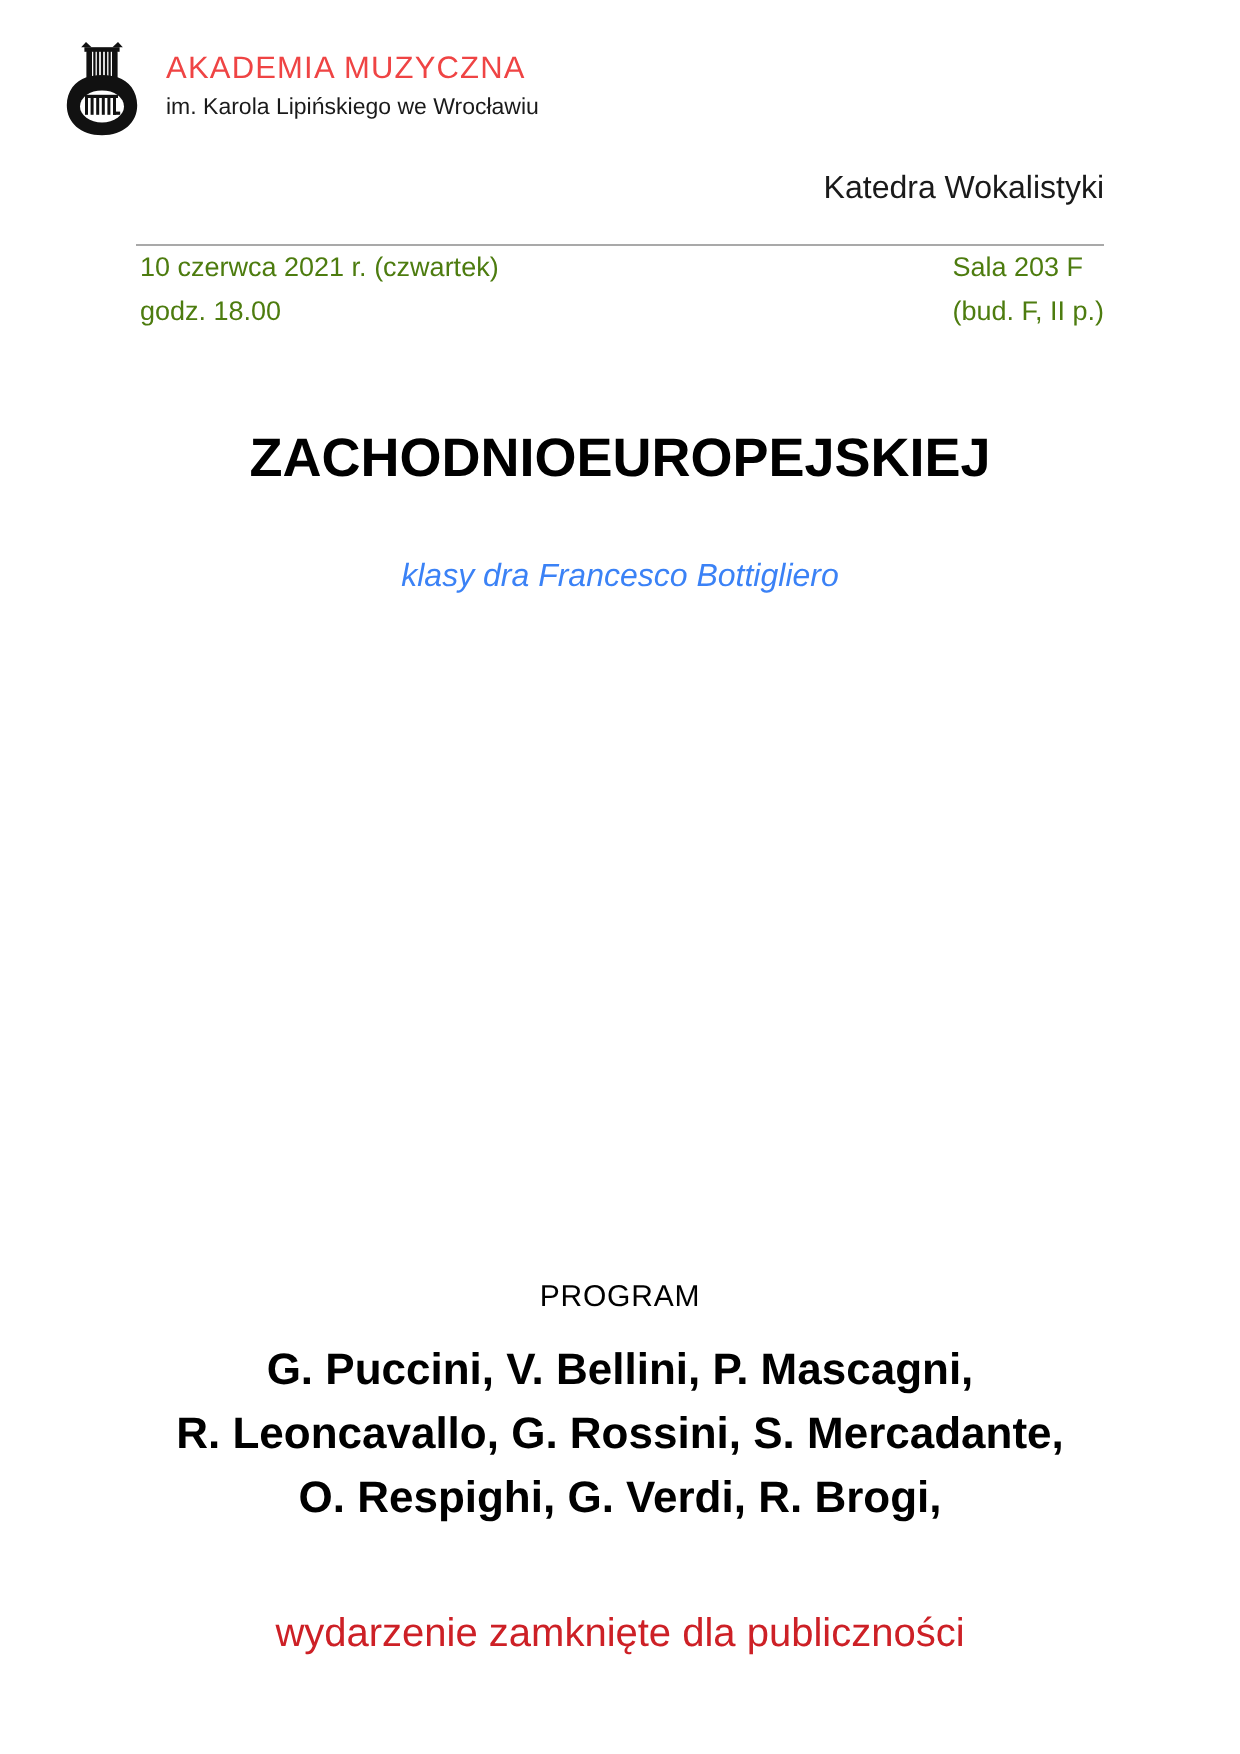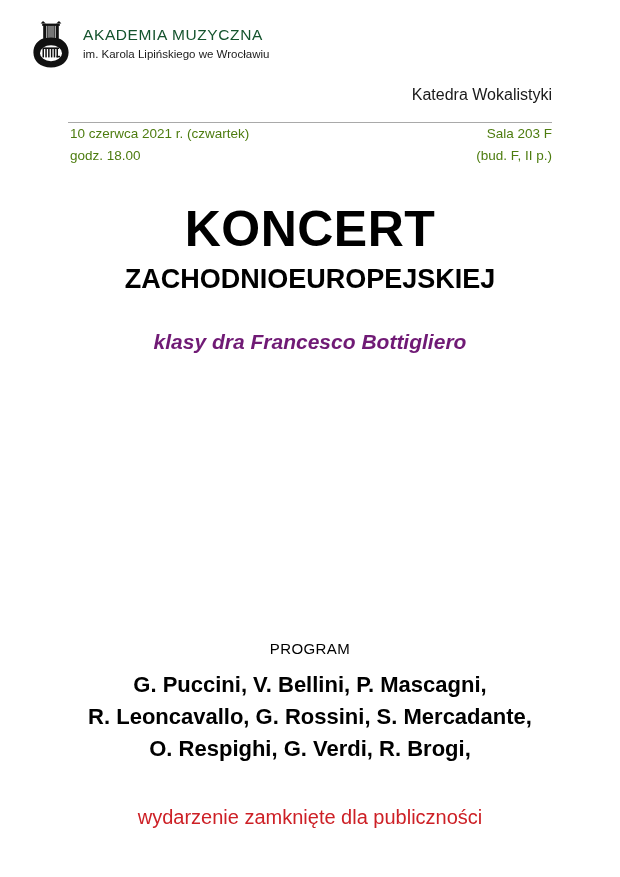--- a/index.html
+++ b/index.html
@@ -38,21 +38,21 @@
     flex: 0 0 auto;
     display: block;
   }
   .letterhead-text {
     margin-left: 11px;
     padding-top: 2px;
   }
   .academy-name {
     font-size: 15.5px;
     letter-spacing: 0.6px;
-    color: #14532d;
+    color: #ef4444;
     font-weight: 400;
     line-height: 1.15;
     white-space: nowrap;
   }
   .academy-sub {
     font-size: 11.5px;
     color: #1a1a1a;
     font-weight: 400;
     line-height: 1.3;
     margin-top: 3px;
@@ -91,21 +91,21 @@
     justify-content: space-between;
     align-items: flex-start;
   }
   .meta-col {
     font-size: 13.5px;
     line-height: 1.62;
     color: #4d7c0f;
     white-space: nowrap;
   }
   .meta-col.right {
-    text-align: right;
+    text-align: left;
   }
 
   
   .title-block {
     position: absolute;
     left: 0;
     right: 0;
     top: 204px;
     text-align: center;
   }
@@ -121,25 +121,25 @@
     font-size: 27px;
     font-weight: bold;
     line-height: 1;
     color: #000000;
     margin: 0;
     white-space: nowrap;
   }
   .subtitle.line1 { margin-top: 50px; }
   .subtitle.line2 { margin-top: 12px; }
   .teacher {
-    font-size: 21px;
+    font-size: 16px;
     font-style: italic;
-    font-weight: 700;
+    font-weight: 400;
     line-height: 1;
-    color: #701a75;
+    color: #3b82f6;
     margin: 0;
     margin-top: 38px;
   }
 
   
   .program-block {
     position: absolute;
     left: 0;
     right: 0;
     top: 640px;
@@ -230,21 +230,20 @@
       <div>10 czerwca 2021 r. (czwartek)</div>
       <div>godz. 18.00</div>
     </div>
     <div class="meta-col right">
       <div>Sala 203 F</div>
       <div>(bud. F, II p.)</div>
     </div>
   </div>
 
   <div class="title-block">
-    <h1 class="main-title">KONCERT</h1>
     <h2 class="subtitle line2">ZACHODNIOEUROPEJSKIEJ</h2>
     <p class="teacher">klasy dra Francesco Bottigliero</p>
   </div>
 
   <div class="program-block">
     <div class="program-heading">PROGRAM</div>
     <ul class="program-list">
       <li class="program-line">G. Puccini, V. Bellini, P. Mascagni,</li>
       <li class="program-line">R. Leoncavallo, G. Rossini, S. Mercadante,</li>
       <li class="program-line">O. Respighi, G. Verdi, R. Brogi,</li>

